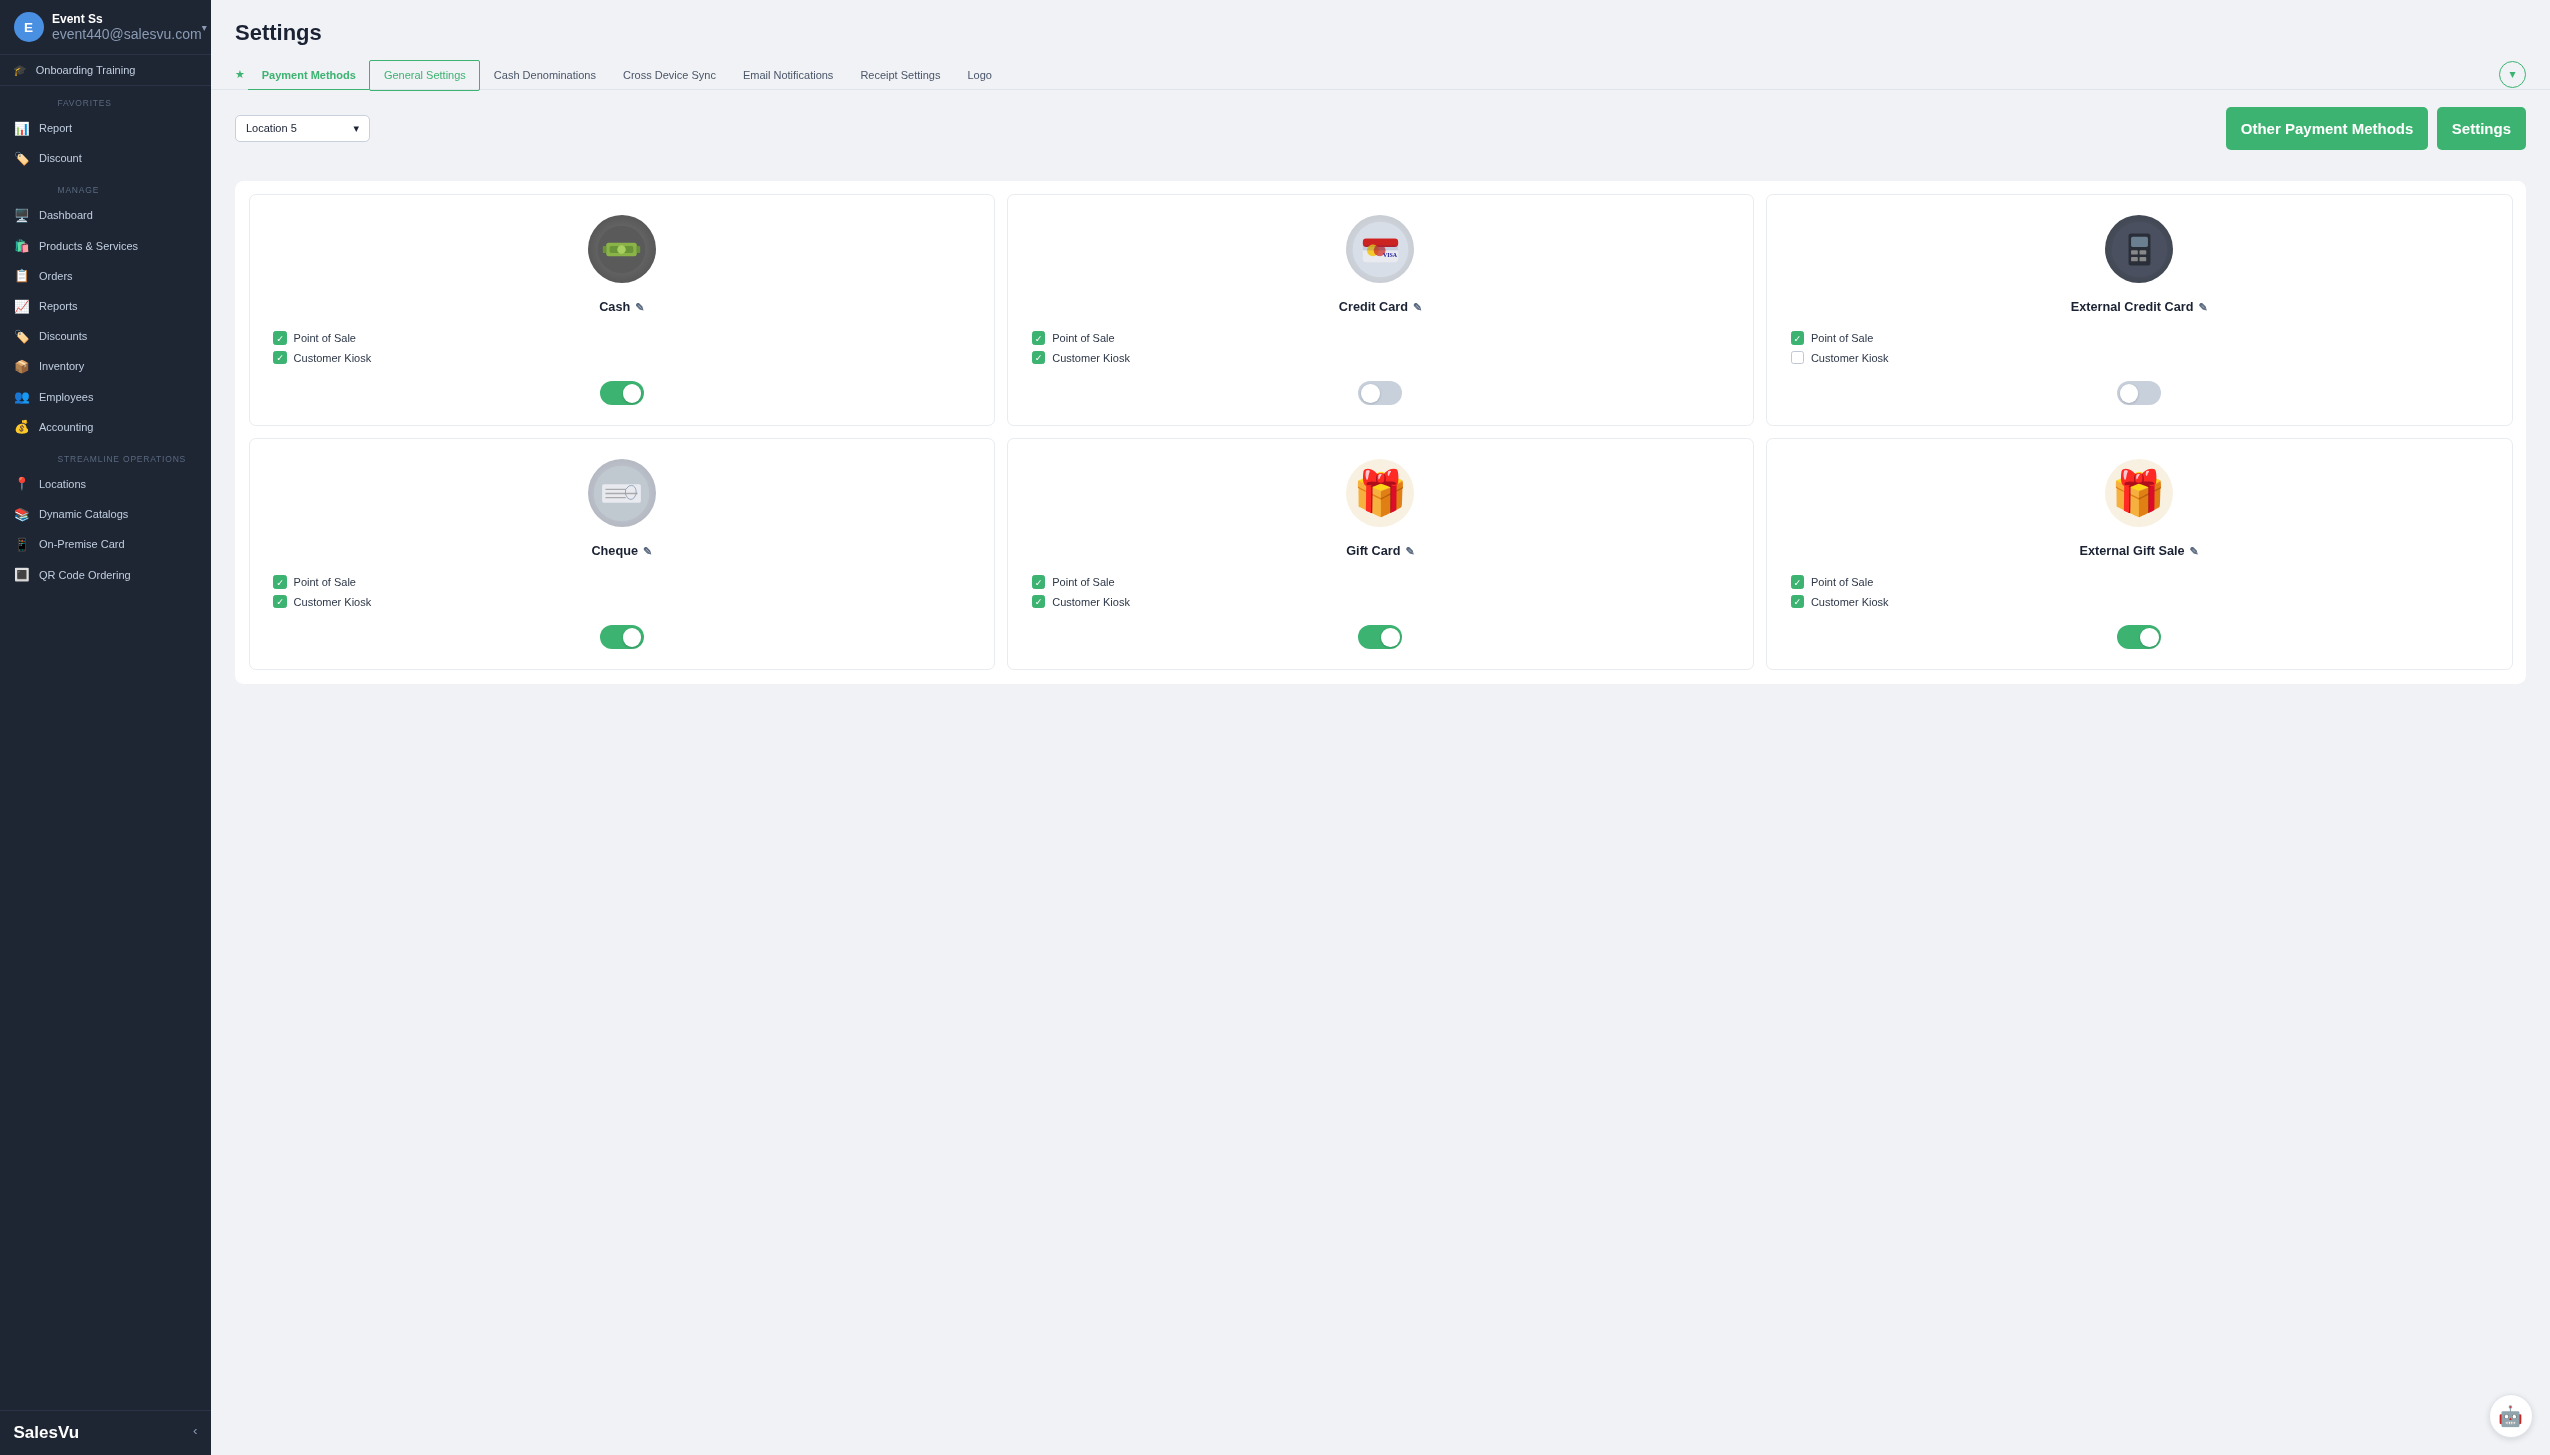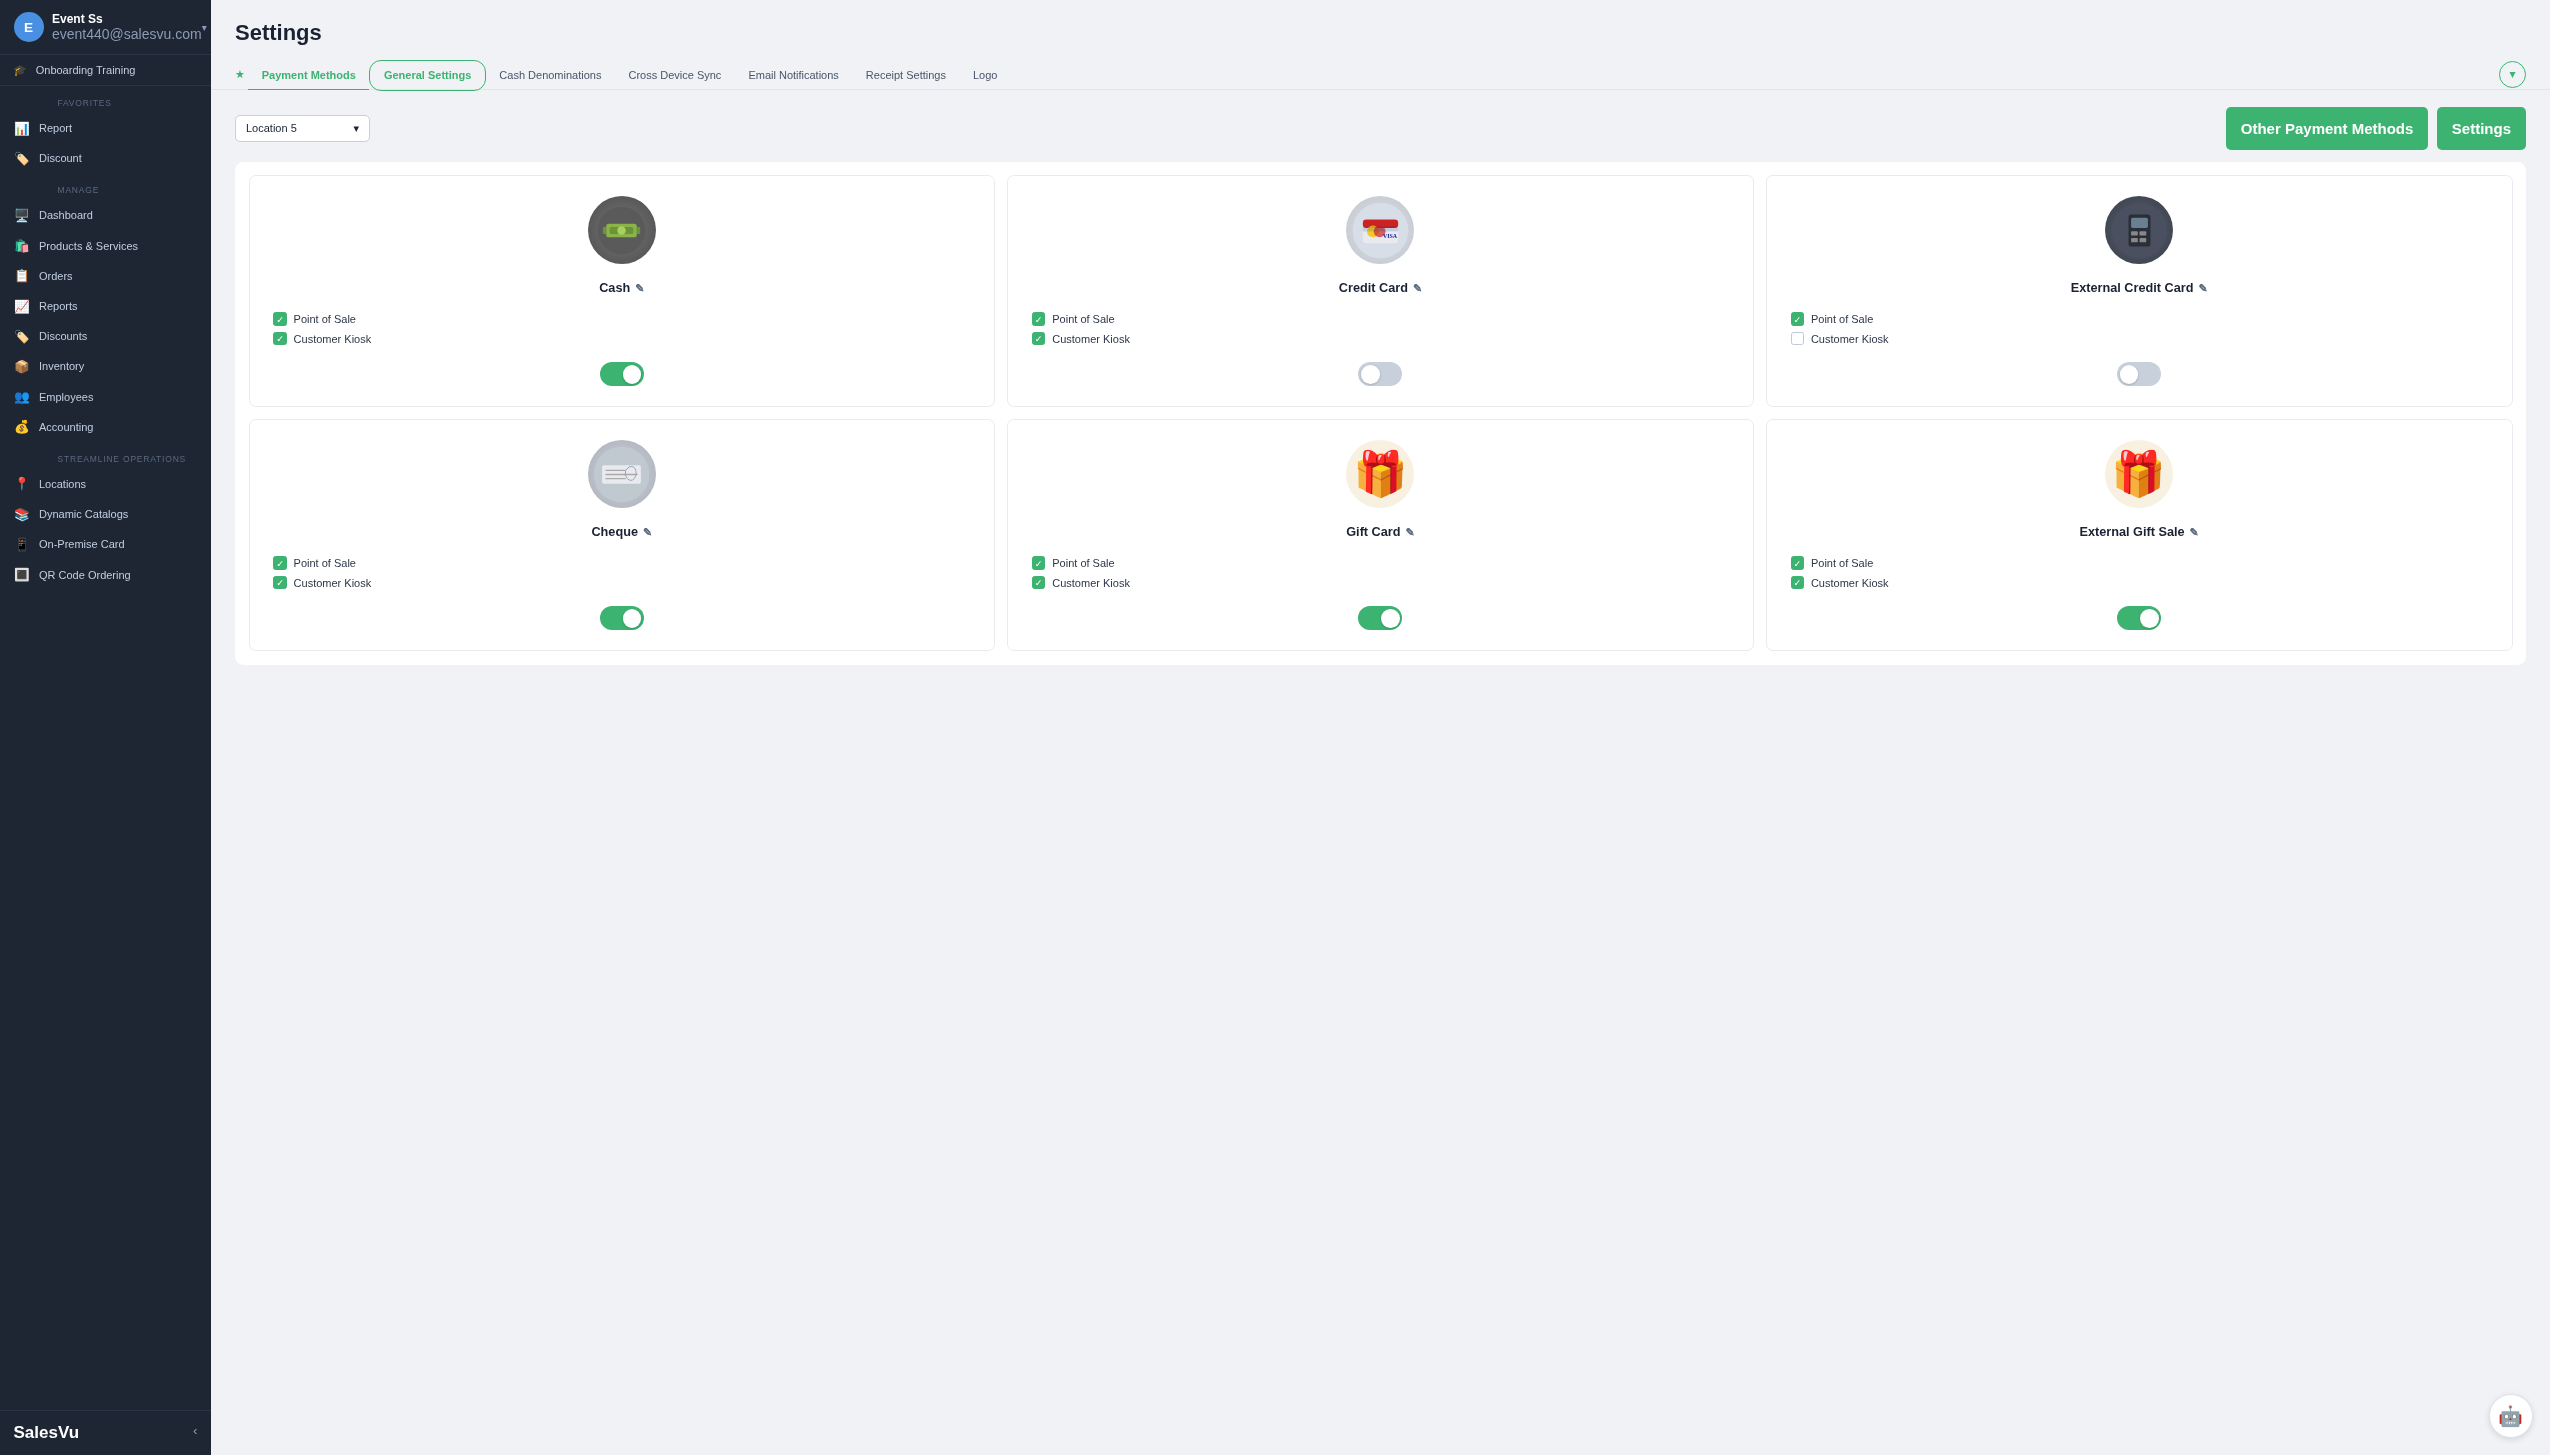--- a/index.html
+++ b/index.html
@@ -99,39 +99,39 @@
       color: #4a5568;
       cursor: pointer;
       border-bottom: 1.7px solid transparent;
       margin-bottom: -1.7px;
       white-space: nowrap;
     }
     .tab.active { color: #3cb371; border-bottom-color: #3cb371; font-weight: 600; }
     .tab.highlighted {
       color: #3cb371;
       border: 1.7px solid #3cb371;
-      border-radius: 12px;
+      border-radius: 2px;
       margin-bottom: -1.7px;
-      font-weight: 700;
+      font-weight: 400;
     }
     .tab-star { color: #3cb371; margin-right: 3.4px; font-size: 11px; }
 
     
     .content {
       flex: 1;
       overflow-y: auto;
       padding: 17px 24px 24px;
     }
 
     
     .toolbar-row {
       display: flex;
       align-items: center;
       justify-content: space-between;
-      margin-bottom: 12px;
+      margin-bottom: 31px;
     }
     .location-select {
       display: flex; align-items: center; gap: 5px;
       border: 0.8px solid #c8d0dc;
       border-radius: 5px;
       padding: 6px 10px;
       background: #fff;
       font-size: 11px;
       color: #1a2233;
       cursor: pointer;

